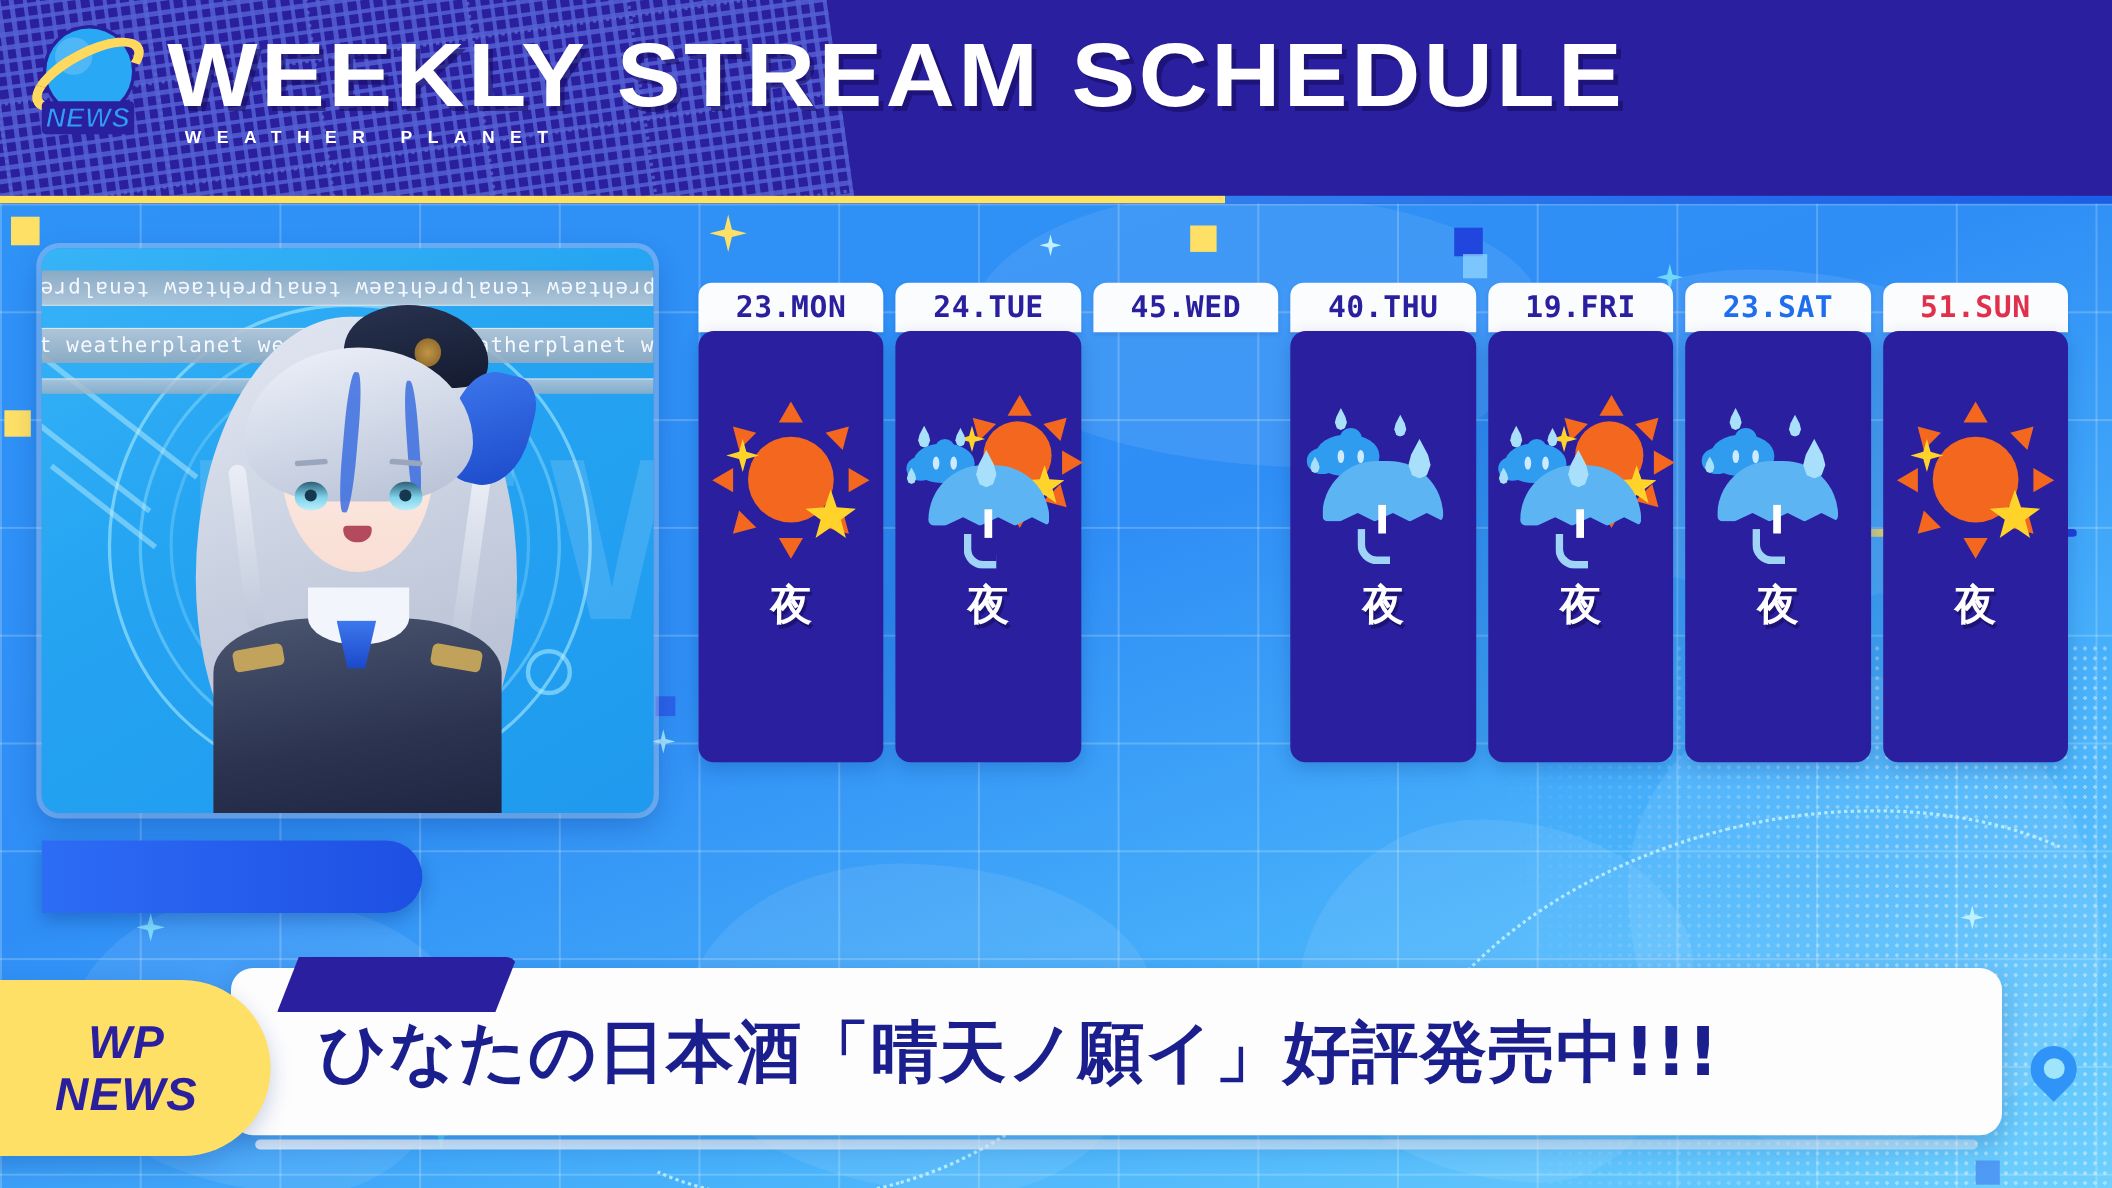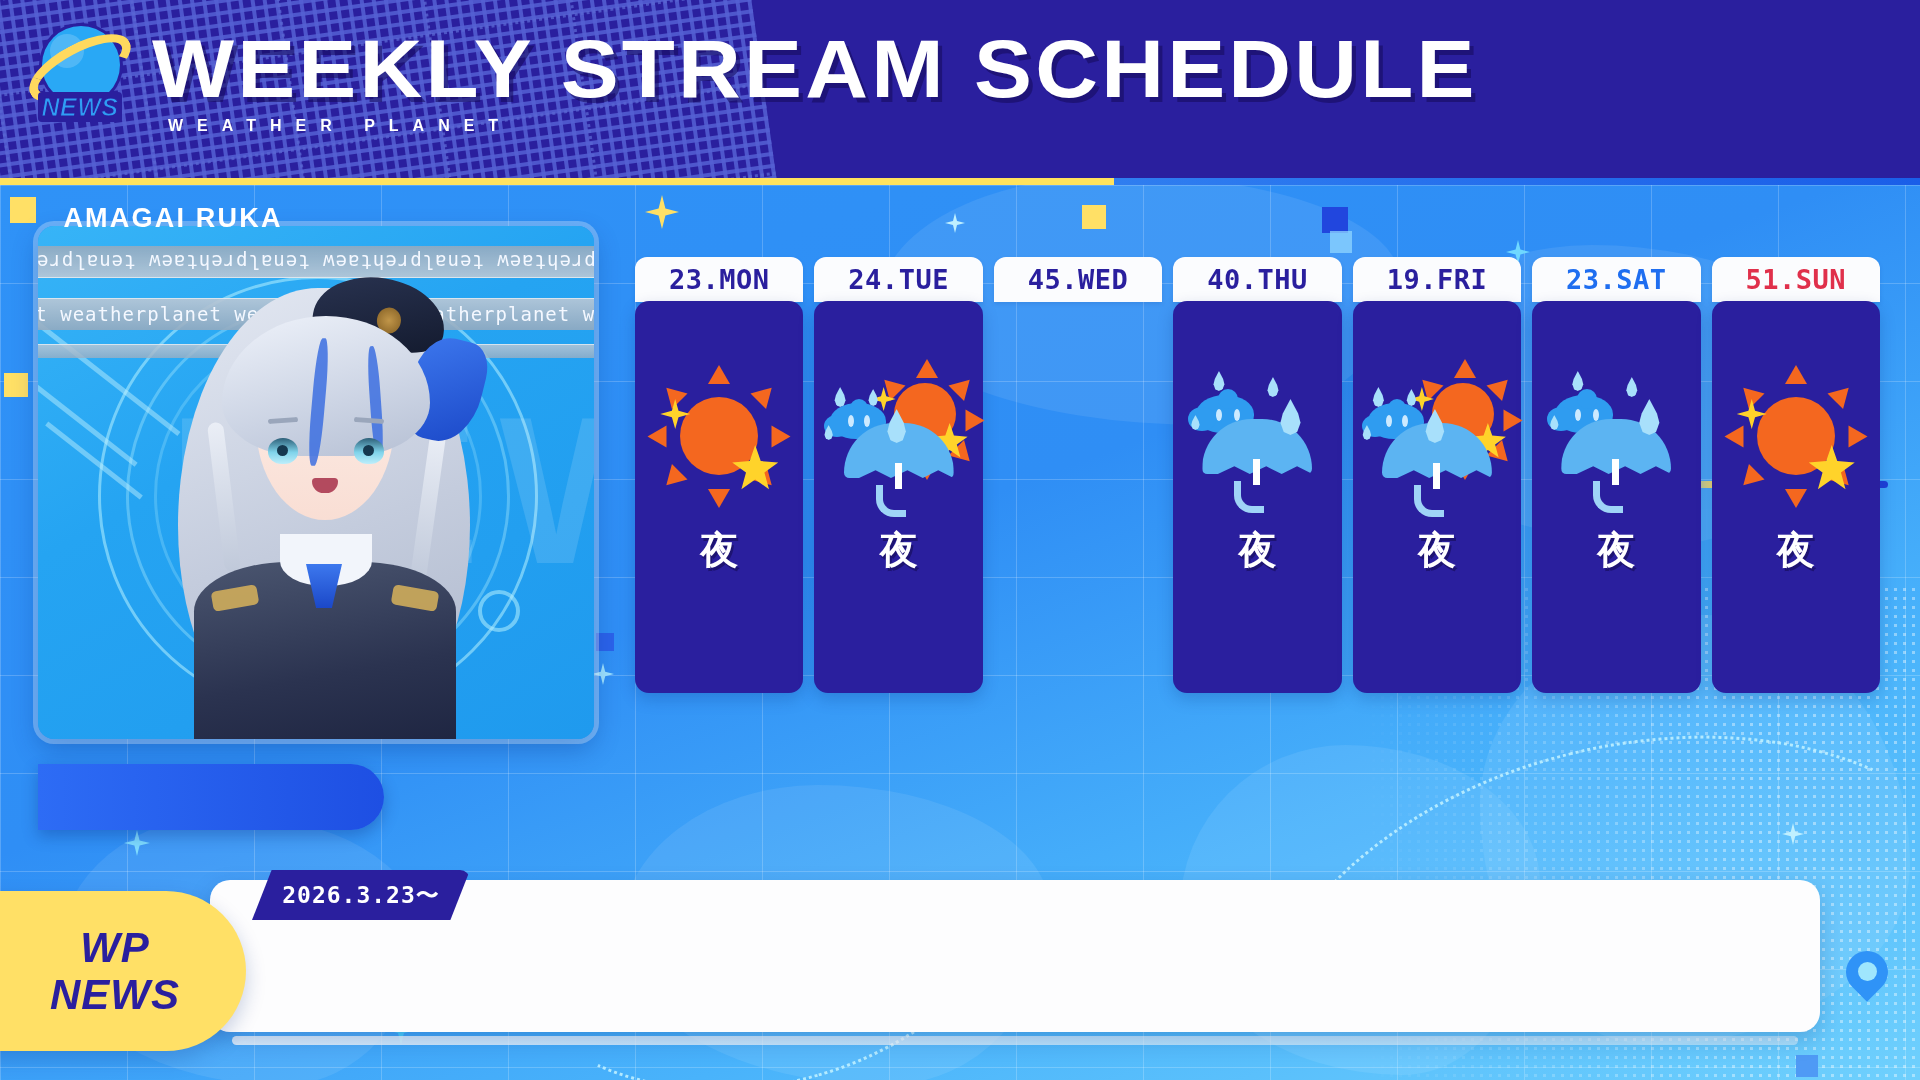--- a/index.html
+++ b/index.html
@@ -380,21 +380,20 @@
       <div class="c-mouth"></div>
       <div class="c-body"></div>
       <div class="c-collar"></div>
       <div class="c-tie"></div>
       <div class="c-shoulder" style="left:48px; top:346px; transform:rotate(-10deg);"></div>
       <div class="c-shoulder" style="left:228px; top:346px; transform:rotate(10deg);"></div>
     </div>
   </div>
 
   <div id="nametag"></div>
-  <div id="nametag-label">AMAGAI RUKA</div>
 
   <div id="cards">
 
     <div class="card">
       <div class="card-head">23.MON</div>
       <div class="card-body">
         <div class="wicon">
           <div class="ray" style="left:64px; top:4px;"></div>
           <div class="ray" style="left:110px; top:24px; transform:rotate(45deg);"></div>
           <div class="ray" style="left:126px; top:66px; transform:rotate(90deg);"></div>
@@ -543,20 +542,20 @@
         </div>
         <div class="slot-label">夜</div>
       </div>
     </div>
 
   </div>
 
   <div id="news-underline"></div>
   <div id="news-white"></div>
   <div id="news-datetab"></div>
-  <div id="news-date">2026.3.23〜</div>
+  <div id="news-text">ひなたの日本酒「晴天ノ願イ」好評発売中!!!</div>
   <div id="wp-badge"></div>
   <div id="wp-badge-text">
     <span>WP</span>
     <span>NEWS</span>
   </div>
 
 </div>
 
 </body></html>

